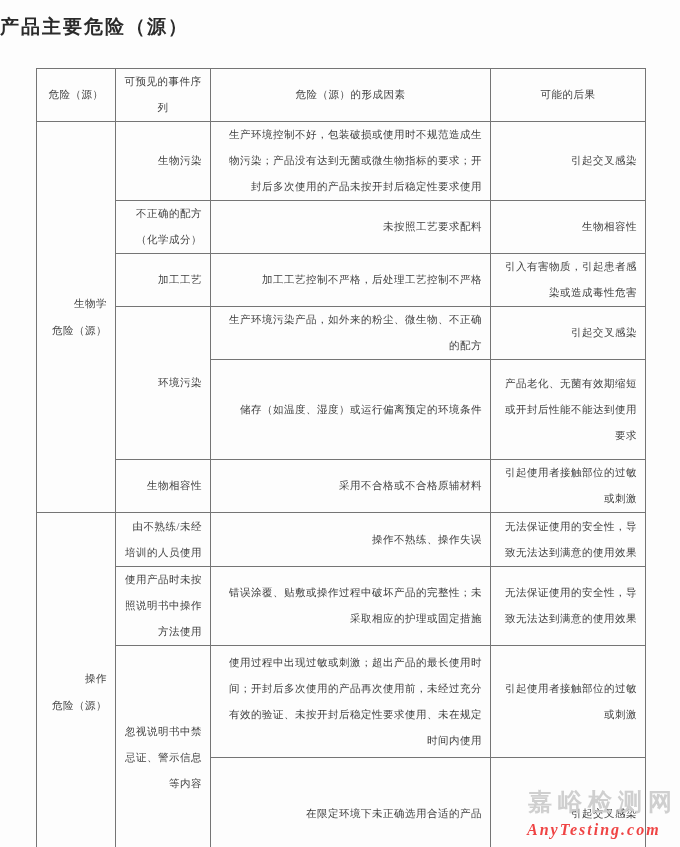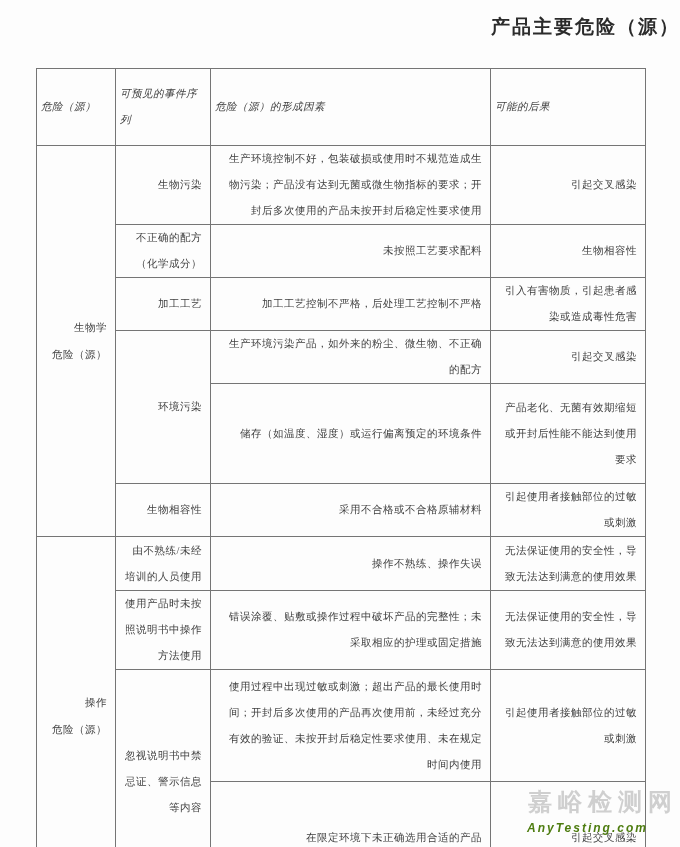--- a/index.html
+++ b/index.html
@@ -7,21 +7,21 @@
     width: 680px; height: 847px;
     background: #fdfdfd;
     position: relative;
     font-family: "Liberation Serif", "DejaVu Serif", serif;
     color: #3f3f3f;
     overflow: hidden;
   }
   .page-title {
     position: absolute;
     top: 14px; left: 0; right: 0;
-    text-align: right;
+    text-align: left;
     font-family: "Liberation Sans", "DejaVu Sans", sans-serif;
     font-weight: bold;
     font-size: 19px;
     letter-spacing: 2px;
     color: #2b2b2b;
   }
   table.hazard-table {
     position: absolute;
     left: 36px; top: 68px;
     border-collapse: collapse;
@@ -34,23 +34,22 @@
     font-weight: normal;
     line-height: 26px;
     letter-spacing: 0.5px;
     color: #3f3f3f;
     padding: 0 8px;
     vertical-align: middle;
     text-align: right;
     overflow: hidden;
   }
   .hazard-table th {
-    text-align: left;
-    padding: 12px 4px;
-    font-style: italic;
+    text-align: center;
+    padding: 0 4px;
   }
   .va-top { vertical-align: top; padding-top: 5px; }
   .group-label div { line-height: 27px; }
   
   tr.h-head { height: 50px; }
   tr.h-r1  { height: 78px; }
   tr.h-r2  { height: 47px; margin-left: 20px; }
   tr.h-r3  { height: 52px; }
   tr.h-r4a { height: 25px; }
   tr.h-r4b { height: 100px; }
@@ -66,26 +65,26 @@
     font-weight: bold;
     font-size: 24px;
     letter-spacing: 6px;
     color: #cfcfcf;
     white-space: nowrap;
     text-align: center;
   }
   .watermark-en {
     position: absolute;
     left: 527px; top: 821px;
-    font-family: Liberation Sans, sans-serif;
+    font-family: Liberation Serif, serif;
     font-style: italic;
     font-weight: bold;
-    font-size: 12px;
+    font-size: 16px;
     letter-spacing: 2px;
-    color: #4d7c0f;
+    color: #ef4444;
     white-space: nowrap;
   }
 </style>
 </head>
 <body>
 
 <div class="page-title">产品主要危险（源）</div>
 
 <table class="hazard-table">
   <colgroup>

